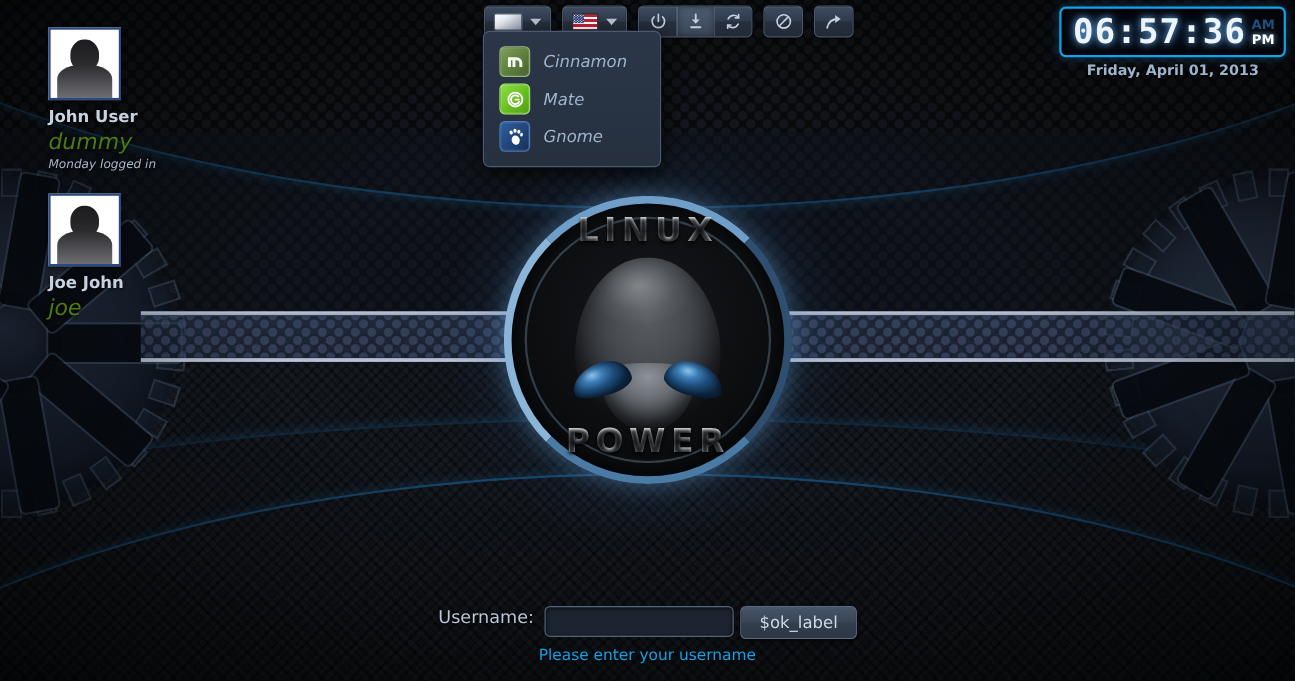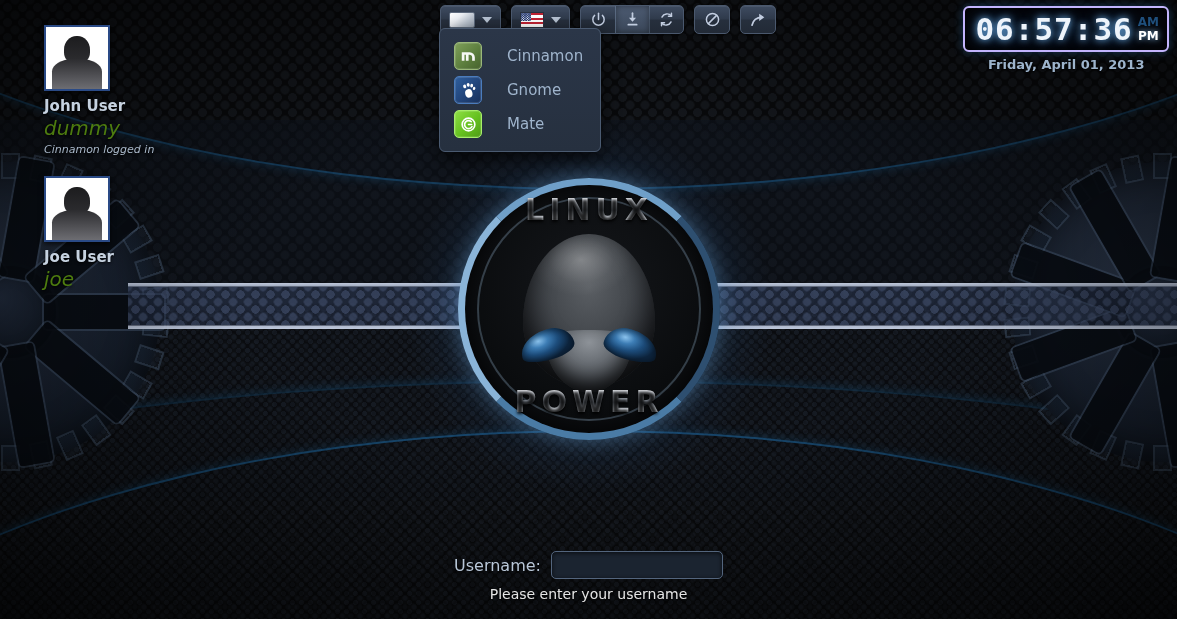--- a/index.html
+++ b/index.html
@@ -303,24 +303,25 @@
     background: linear-gradient(180deg, #2b3648 0%, #26303f 100%);
     border: 1px solid #4a5a70;
     border-radius: 6px;
     box-shadow: 0 6px 18px rgba(0,0,0,0.7);
     padding: 10px 0;
     z-index: 60;
   }
   .session-item {
     display: flex;
     align-items: center;
-    gap: 25px;
+    gap: 12px;
     padding: 3px 14px;
     cursor: pointer;
     height: 34px;
+    font-style: italic;
   }
   .sess-icon {
     width: 28px; height: 28px;
     border-radius: 5px;
     flex: 0 0 28px;
     display: flex; align-items: center; justify-content: center;
     box-shadow: inset 0 0 0 1px rgba(255,255,255,0.12);
   }
   .sess-icon.cinnamon {
     background: linear-gradient(135deg, #7fa05a 0%, #5d7f3e 55%, #46622d 100%);
@@ -344,21 +345,21 @@
   #clock-box {
     position: absolute;
     right: 8px; top: 6px;
     z-index: 40;
     text-align: center;
   }
   .clock-frame {
     display: inline-flex;
     align-items: stretch;
     background: #05070c;
-    border: 2px solid #c4b5fd;
+    border: 2px solid #0ea5e9;
     border-radius: 6px;
     padding: 4px 8px 4px 10px;
     box-shadow: 0 0 10px rgba(45,111,168,0.45), inset 0 0 12px rgba(0,0,0,0.9);
   }
   .clock-digits {
     font-family: "DejaVu Sans Mono", monospace;
     font-size: 31px;
     font-weight: bold;
     letter-spacing: 1px;
     color: #eef4fb;
@@ -444,21 +445,20 @@
 
   
   #login-form {
     position: absolute;
     left: 0; right: 0; top: 551px;
     z-index: 40;
     text-align: center;
   }
   .form-row {
     display: flex;
-    align-items: center;
     justify-content: center;
     gap: 0;
   }
   #username-label {
     color: #b9c7d8;
     font-size: 16px;
     font-family: "DejaVu Sans", sans-serif;
     text-shadow: 0 1px 3px rgba(0,0,0,0.9);
     margin-right: 10px;
   }
@@ -482,21 +482,21 @@
     border: 1px solid #5a6b81;
     border-radius: 5px;
     color: #cfd9e6;
     font-size: 15px;
     font-family: "DejaVu Sans", sans-serif;
     cursor: pointer;
     box-shadow: 0 1px 3px rgba(0,0,0,0.6), inset 0 1px 0 rgba(255,255,255,0.08);
   }
   #login-hint {
     margin-top: 7px;
-    color: #e5e5e5;
+    color: #0ea5e9;
     font-size: 14px;
     font-family: "DejaVu Sans", sans-serif;
     text-shadow: 0 1px 3px rgba(0,0,0,0.9);
   }
 </style>
 </head>
 <body>
 
 <div id="screen">
 
@@ -653,43 +653,43 @@
     <div class="session-item">
       <span class="sess-icon cinnamon">
         <svg width="19" height="19" viewBox="0 0 24 24">
           <path d="M3.5 6.5 h10 a6.5 6.5 0 0 1 6.5 6.5 v4.5 h-3.4 v-4.3 a3.4 3.4 0 0 0 -3.4 -3.4 h-1.1 v7.7 h-3.4 v-7.7 h-1.8 v7.7 h-3.4 z" fill="#ffffff" opacity="0.95"></path>
         </svg>
       </span>
       <span class="session-label">Cinnamon</span>
     </div>
 
     <div class="session-item">
+      <span class="sess-icon mate">
+        <svg width="19" height="19" viewBox="0 0 24 24" fill="none" stroke="#ffffff" stroke-width="2.1" stroke-linecap="round">
+          <circle cx="12" cy="12" r="8"></circle>
+          <path d="M15.5 8.5 A5 5 0 1 0 16.4 14.6"></path>
+          <path d="M12 12 h4"></path>
+        </svg>
+      </span>
+      <span class="session-label">Mate</span>
+    </div>
+
+    <div class="session-item">
       <span class="sess-icon gnome">
         <svg width="19" height="19" viewBox="0 0 24 24" fill="#ffffff">
           <ellipse cx="12.4" cy="15.6" rx="4.6" ry="5.4" transform="rotate(-14 12.4 15.6)"></ellipse>
           <ellipse cx="7.2" cy="6.9" rx="1.9" ry="2.4" transform="rotate(-20 7.2 6.9)"></ellipse>
           <ellipse cx="11.6" cy="4.9" rx="1.9" ry="2.4" transform="rotate(-8 11.6 4.9)"></ellipse>
           <ellipse cx="16.0" cy="5.9" rx="1.8" ry="2.3" transform="rotate(6 16 5.9)"></ellipse>
           <ellipse cx="19.1" cy="9.4" rx="1.6" ry="2.1" transform="rotate(20 19.1 9.4)"></ellipse>
         </svg>
       </span>
       <span class="session-label">Gnome</span>
     </div>
 
-    <div class="session-item">
-      <span class="sess-icon mate">
-        <svg width="19" height="19" viewBox="0 0 24 24" fill="none" stroke="#ffffff" stroke-width="2.1" stroke-linecap="round">
-          <circle cx="12" cy="12" r="8"></circle>
-          <path d="M15.5 8.5 A5 5 0 1 0 16.4 14.6"></path>
-          <path d="M12 12 h4"></path>
-        </svg>
-      </span>
-      <span class="session-label">Mate</span>
-    </div>
-
   </div>
 
   <div id="clock-box">
     <div class="clock-frame">
       <span class="clock-digits">06:57:36</span>
       <span class="clock-ampm">
         <span class="ampm-off">AM</span>
         <span class="ampm-on">PM</span>
       </span>
     </div>
@@ -698,35 +698,36 @@
 
   <div id="user-list">
 
     <div class="user-entry">
       <div class="avatar">
         <span class="head"></span>
         <span class="body"></span>
       </div>
       <div class="user-name">John User</div>
       <div class="user-login">dummy</div>
-      <div class="user-status">Cinnamon logged in</div>
+      <div class="user-status">Monday logged in</div>
     </div>
 
     <div class="user-entry">
       <div class="avatar">
         <span class="head"></span>
         <span class="body"></span>
       </div>
-      <div class="user-name">Joe User</div>
+      <div class="user-name">Joe John</div>
       <div class="user-login">joe</div>
     </div>
 
   </div>
 
   <div id="login-form">
     <div class="form-row">
       <span id="username-label">Username:</span>
       <input id="username-input" type="text" placeholder="" style="">
+      <button id="ok-button">$ok_label</button>
     </div>
     <div id="login-hint">Please enter your username</div>
   </div>
 
 </div>
 
 </body></html>

